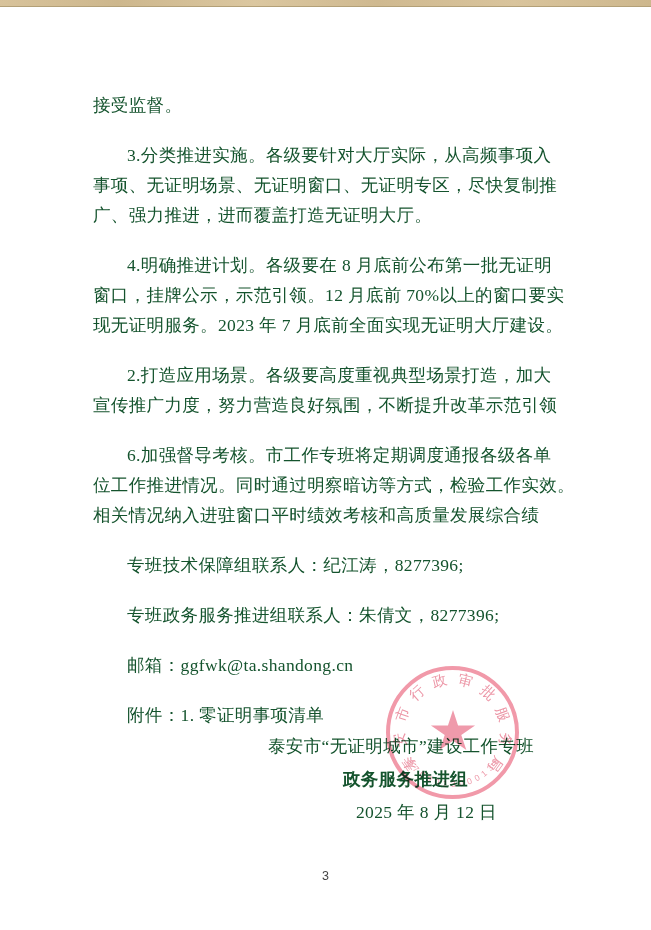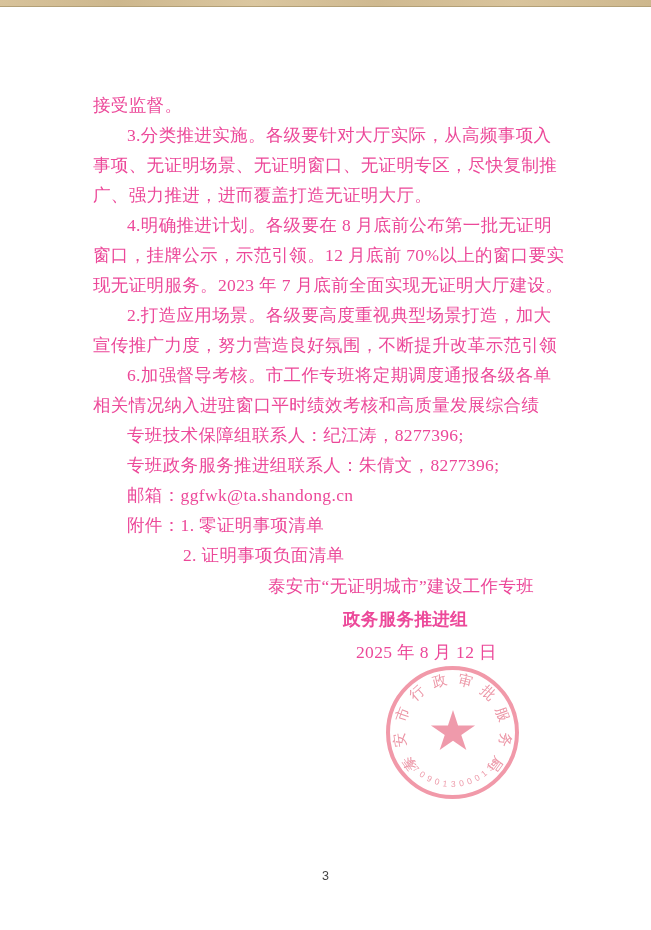--- a/index.html
+++ b/index.html
@@ -8,24 +8,24 @@
     background:#ffffff;
     font-family:"Liberation Serif","DejaVu Serif",serif;
   }
   .top-strip{
     position:absolute;left:0;top:0;width:651px;height:6px;
     background:linear-gradient(90deg,#d8c39b 0%,#cdb78d 18%,#dbc7a0 39%,#cfb990 58%,#d9c49c 79%,#cdb78d 100%);
     border-bottom:1px solid #b3a077;
   }
   .doc-body{
     position:absolute;left:93px;top:90px;width:476px;
-    color:#ec4899;font-size:17.5px;letter-spacing:0.35px;
+    color:#14532d;font-size:17.5px;letter-spacing:0.35px;
   }
   .line{height:30px;line-height:30px;white-space:nowrap;}
-  .ind-para{padding-left:34px;}
+  .ind-para{padding-left:34px;margin-top:20px;}
   .ind-attach2{padding-left:90px;}
   .ind-sig-org{padding-left:175px;height:33px;line-height:33px;}
   .ind-sig-group{padding-left:250px;height:33px;line-height:33px;font-weight:bold;}
   .ind-sig-date{padding-left:263px;height:33px;line-height:33px;}
   .page-num{
     position:absolute;left:0;top:869px;width:651px;text-align:center;
     font-size:12.5px;color:#454545;font-family:"Liberation Sans",sans-serif;
   }
   
   .seal{
@@ -57,26 +57,26 @@
     <div class="line ">接受监督。</div>
     <div class="line ind-para">3.分类推进实施。各级要针对大厅实际，从高频事项入</div>
     <div class="line ">事项、无证明场景、无证明窗口、无证明专区，尽快复制推</div>
     <div class="line ">广、强力推进，进而覆盖打造无证明大厅。</div>
     <div class="line ind-para">4.明确推进计划。各级要在 8 月底前公布第一批无证明</div>
     <div class="line ">窗口，挂牌公示，示范引领。12 月底前 70%以上的窗口要实</div>
     <div class="line ">现无证明服务。2023 年 7 月底前全面实现无证明大厅建设。</div>
     <div class="line ind-para">2.打造应用场景。各级要高度重视典型场景打造，加大</div>
     <div class="line ">宣传推广力度，努力营造良好氛围，不断提升改革示范引领</div>
     <div class="line ind-para">6.加强督导考核。市工作专班将定期调度通报各级各单</div>
+    <div class="line ">位工作推进情况。同时通过明察暗访等方式，检验工作实效。</div>
     <div class="line ">相关情况纳入进驻窗口平时绩效考核和高质量发展综合绩</div>
     <div class="line ind-para">专班技术保障组联系人：纪江涛，8277396;</div>
     <div class="line ind-para">专班政务服务推进组联系人：朱倩文，8277396;</div>
     <div class="line ind-para">邮箱：ggfwk@ta.shandong.cn</div>
     <div class="line ind-para">附件：1. 零证明事项清单</div>
-    <div class="line ind-attach2">2. 证明事项负面清单</div>
     <div class="line ind-sig-org">泰安市“无证明城市”建设工作专班</div>
     <div class="line ind-sig-group">政务服务推进组</div>
     <div class="line ind-sig-date">2025 年 8 月 12 日</div>
   </div>
 
 <div class="seal">
   <div class="seal-ring"></div>
   <div class="seal-star"></div>
   <div id="seal-org">
       <span class="seal-char" style="left: 0px; top: 0px; margin: 0px; padding: 0px; width: 133px; height: 133px; display: block; position: absolute; text-align: center; transform-origin: 66.5px 66.5px; transform: rotate(-126deg);">

